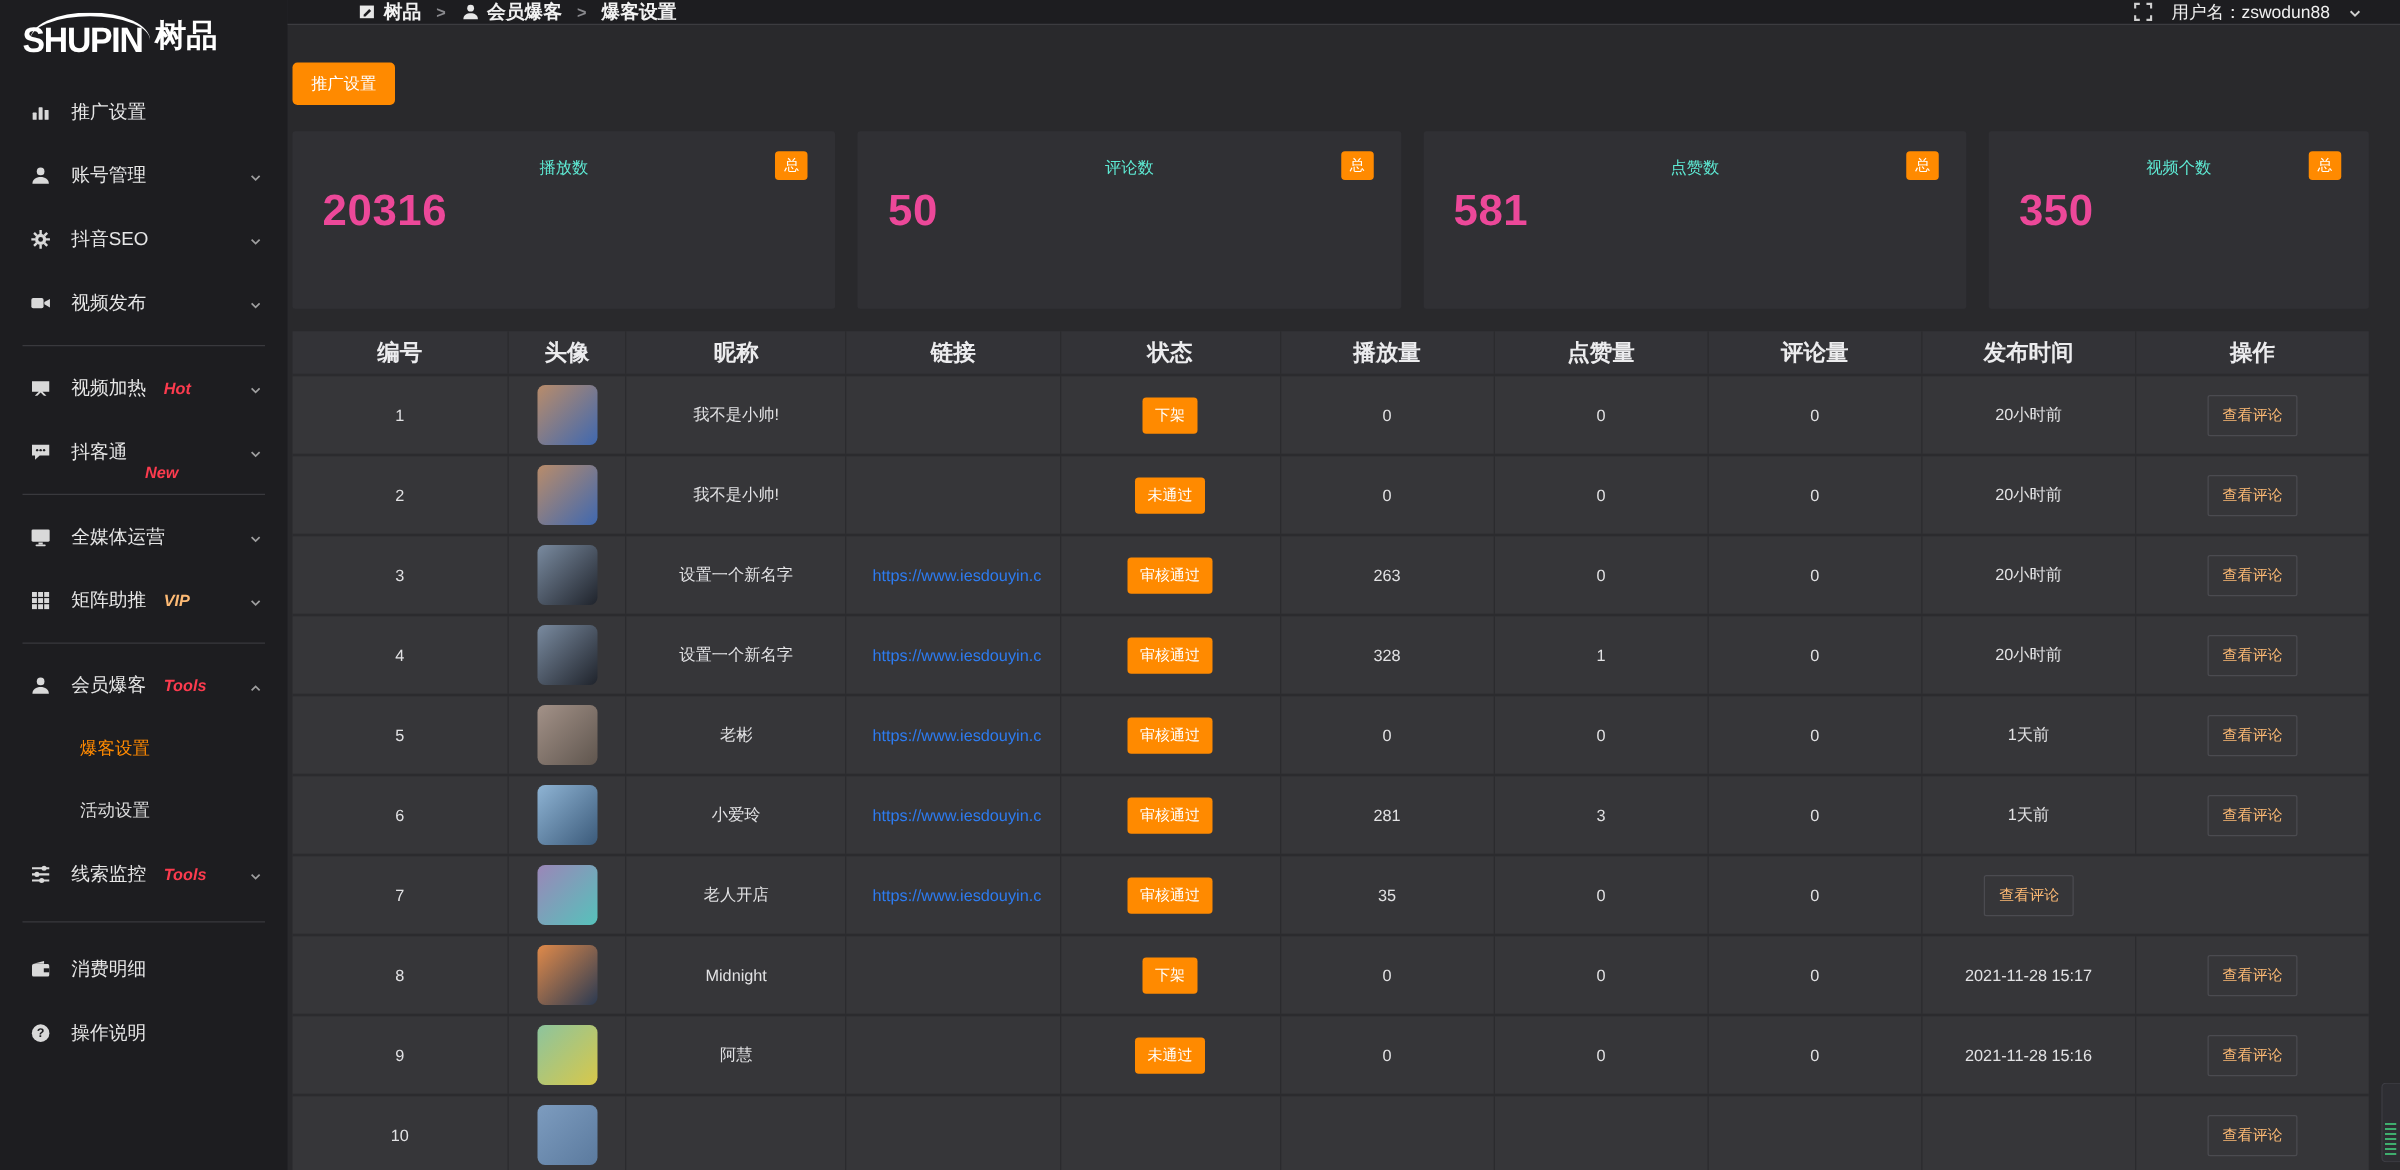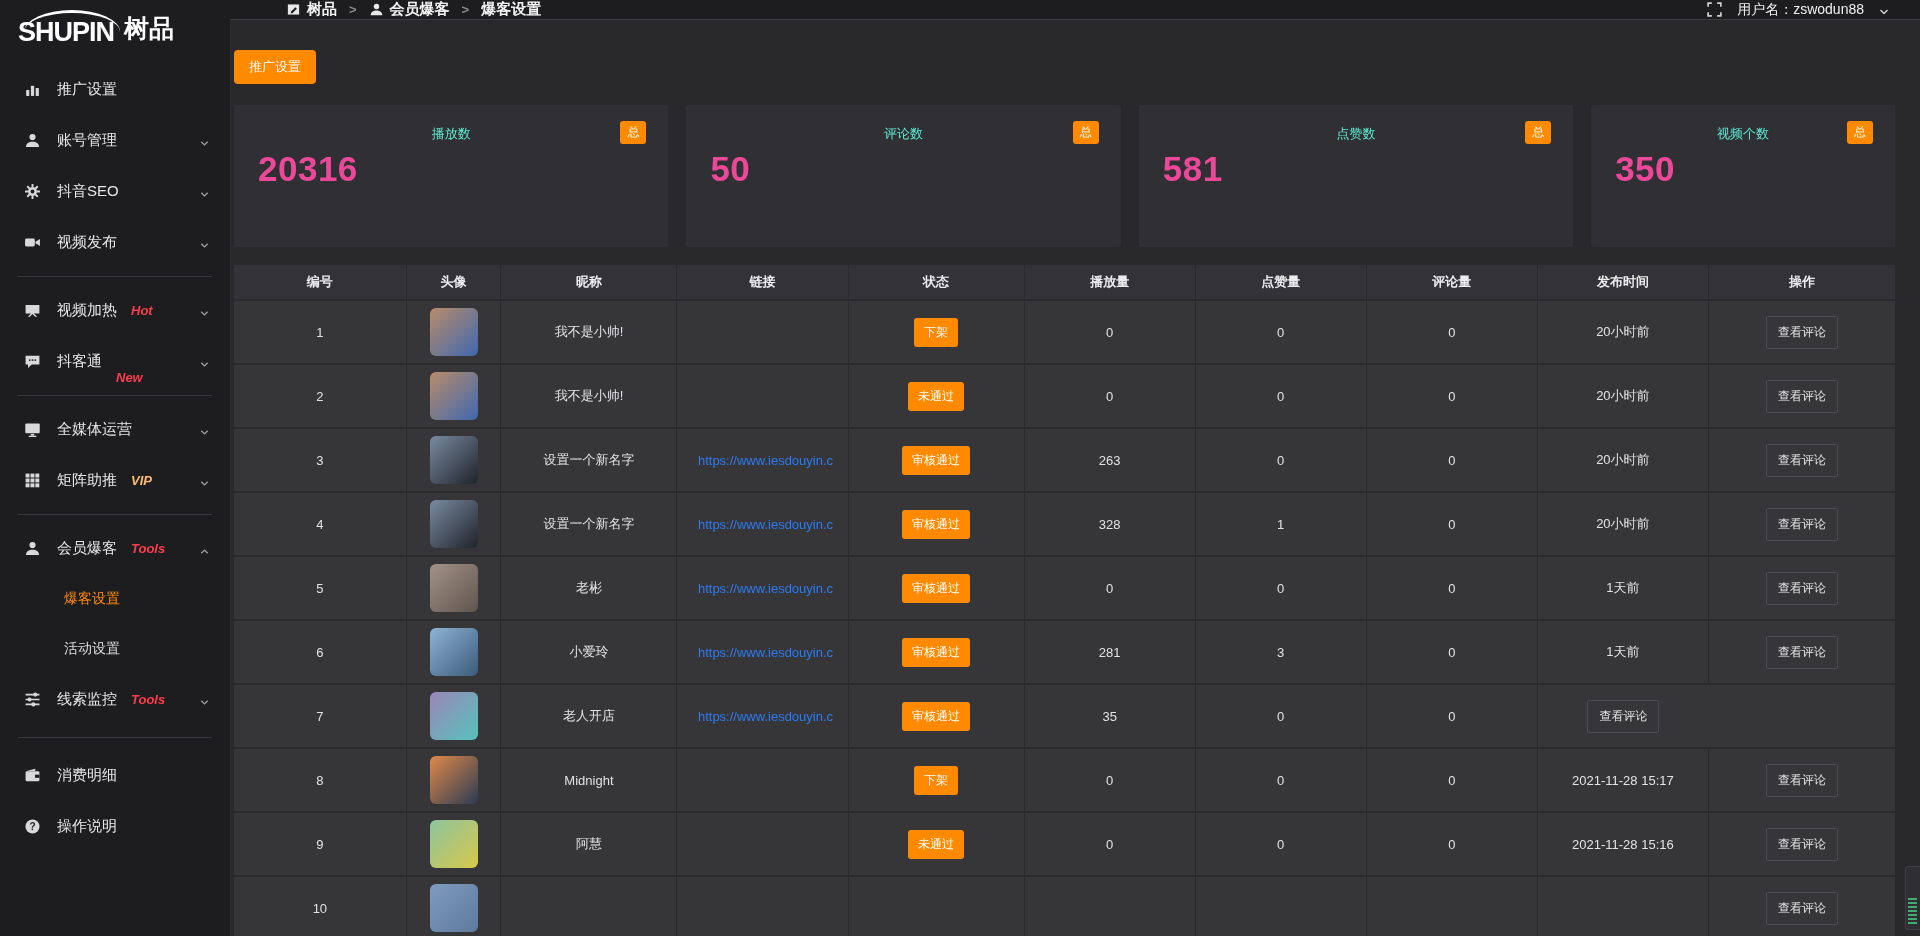--- a/index.html
+++ b/index.html
@@ -54,28 +54,28 @@
     font-size:12px; padding:3px 7px; border-radius:3px; }
 
   
   .table { margin-top:18px; --cols:10.4% 5.7% 10.6% 10.3% 10.6% 10.3% 10.3% 10.3% 10.3% 11.2%; }
   .trow { display:grid; grid-template-columns:var(--cols); background:#363639; border-bottom:2px solid #2b2b2e; }
   .thead { height:36px; background:#333337; }
   .tbody-row { height:64px; }
   .td,.th { display:flex; align-items:center; justify-content:center; border-right:1px solid #2b2b2e;
     font-size:13px; color:#e2e2e4; overflow:hidden; }
   .td:last-child,.th:last-child { border-right:none; }
-  .th { font-weight:600; font-size:13px; color:#ececee; }
+  .th { font-weight:600; font-size:18px; color:#ececee; }
   .td.num { font-weight:500; }
   .avatar { width:48px; height:48px; border-radius:6px; }
   .link-cell { justify-content:center; padding-left:6px; }
   .link { color:#2d7bf0; font-size:13px; white-space:nowrap; text-decoration:none; cursor:pointer; }
   .status-badge { background:#ff8a00; color:#fff; font-size:12px; padding:6px 10px; border-radius:3px;
     white-space:nowrap; cursor:pointer; }
-  .action-btn { background:transparent; border:1px solid #4b4b50; color:#e5e5e5; font-size:12px;
+  .action-btn { background:transparent; border:1px solid #4b4b50; color:#fdba74; font-size:12px;
     padding:7px 11px; border-radius:2px; cursor:pointer; font-family:Liberation Serif, serif; white-space:nowrap; }
 
   
   .float-widget { position:absolute; right:0; top:866px; width:15px; height:64px; background:#2e2e33;
     border:1px solid #3e3e45; border-right:none; border-radius:4px 0 0 4px; cursor:pointer; }
   .widget-stripes { position:absolute; bottom:5px; left:2px; width:9px; height:26px;
     background:repeating-linear-gradient(to bottom,#3fae6e 0 2px,transparent 2px 4px); }
 </style>
 </head>
 <body>

